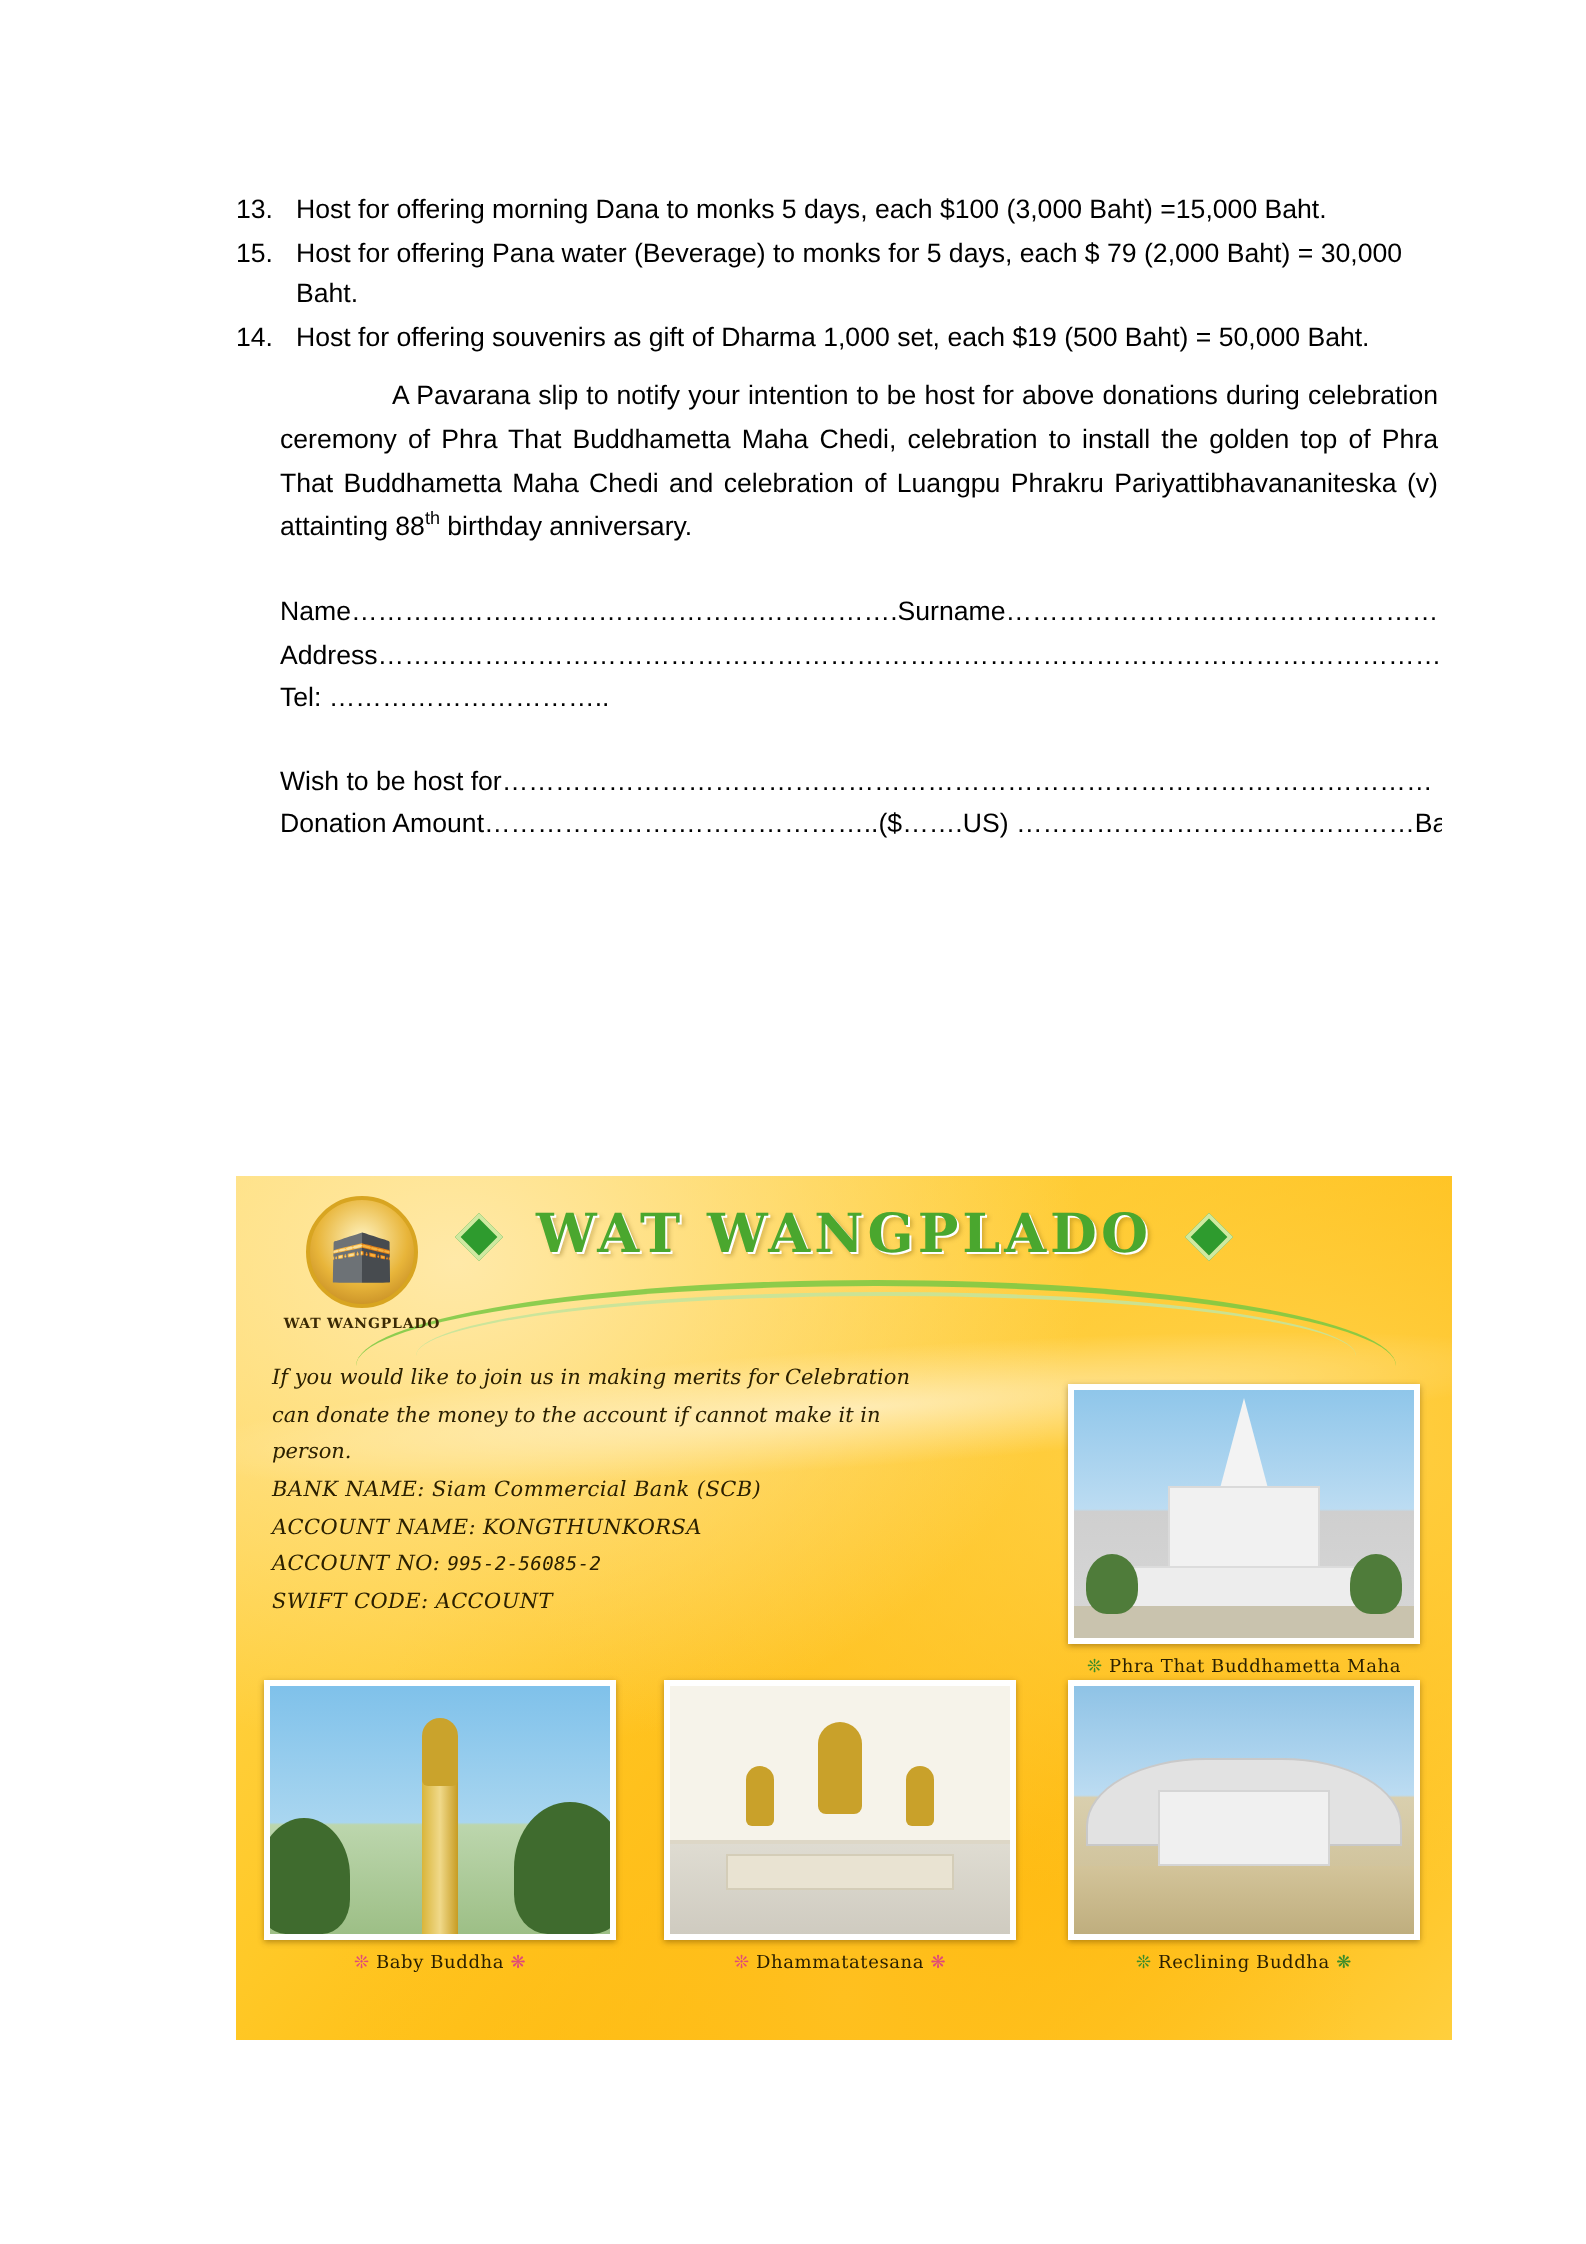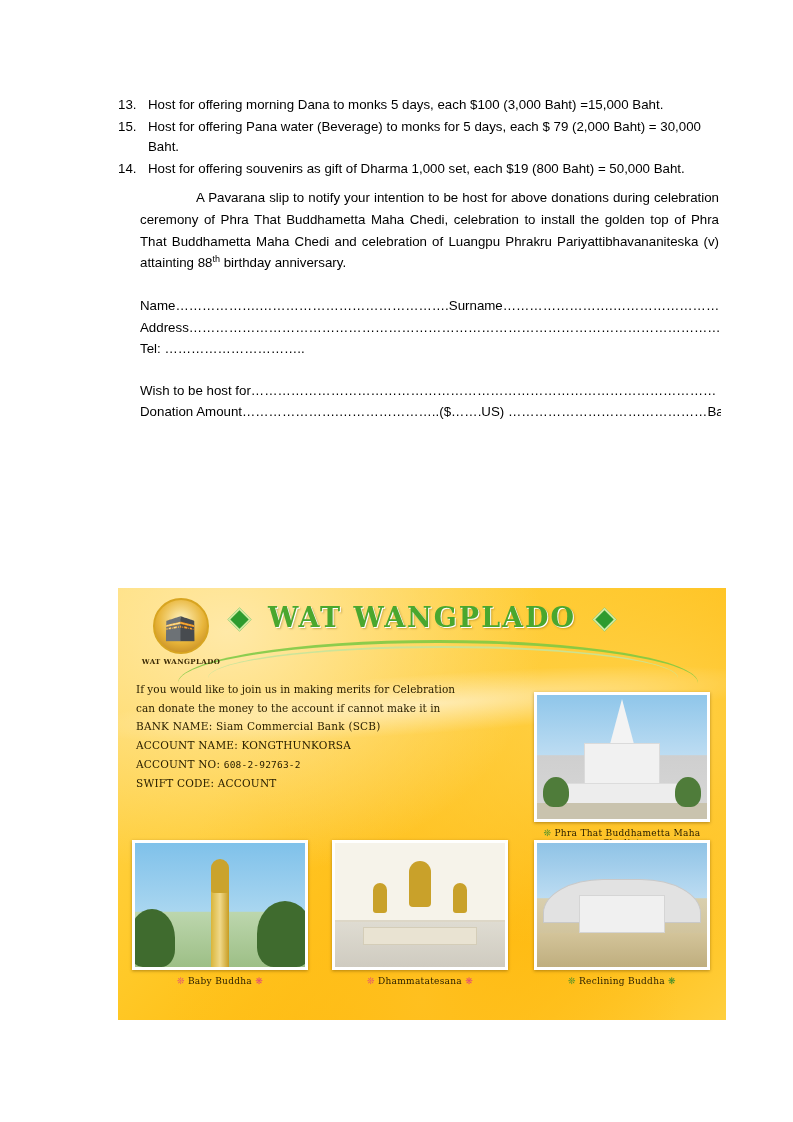--- a/index.html
+++ b/index.html
@@ -178,21 +178,21 @@
 
   .poster-text {
     position: absolute;
     left: 18px; top: 92px;
     width: 350px;
     font-family: "DejaVu Serif", serif;
     font-size: 10.5px;
     line-height: 1.78;
     color: #2b2000;
   }
-  .poster-text .t-line { white-space: normal; }
+  .poster-text .t-line { white-space: normal; font-style: italic; }
   .poster-text .bank { letter-spacing: 0.2px; }
   .poster-text .acctno { font-family: "DejaVu Sans Mono", monospace; font-size: 9.5px; }
 
   .photo {
     position: absolute;
     background: #e8e8e8;
     border: 3px solid #ffffff;
     box-shadow: 0 1px 3px rgba(90,60,0,0.45);
     box-sizing: border-box;
     overflow: hidden;
@@ -319,21 +319,21 @@
     <li>
       <span class="num">13.</span>
       <span class="txt">Host for offering morning Dana to monks 5 days, each $100 (3,000 Baht) =15,000 Baht.</span>
     </li>
     <li>
       <span class="num">15.</span>
       <span class="txt">Host for offering Pana water (Beverage) to monks for 5 days, each $ 79 (2,000 Baht) = 30,000 Baht.</span>
     </li>
     <li>
       <span class="num">14.</span>
-      <span class="txt">Host for offering souvenirs as gift of Dharma 1,000 set, each $19 (800 Baht) = 50,000 Baht.</span>
+      <span class="txt">Host for offering souvenirs as gift of Dharma 1,000 set, each $19 (500 Baht) = 50,000 Baht.</span>
     </li>
   </ol>
 
   <p class="para"><span>A Pavarana slip to notify your intention to be host for above donations during celebration ceremony of Phra That Buddhametta Maha Chedi, celebration to install the golden top of Phra That Buddhametta Maha Chedi and celebration of Luangpu Phrakru Pariyattibhavananiteska (v) attainting 88</span><sup>th</sup><span> birthday anniversary.</span></p>
 
   <div class="fields">
     <div class="row">Name……………….…………………………………….Surname…………………….……………………….</div>
     <div class="row">Address………………………………………………………………………………………………………………..</div>
     <div class="row">Tel: …………………………..</div>
   </div>
@@ -357,31 +357,32 @@
 
     <div class="poster-title-bar">
       <span class="diamond"></span>
       <span class="poster-title">WAT WANGPLADO</span>
       <span class="diamond"></span>
     </div>
 
     <div class="poster-text">
       <div class="t-line">If you would like to join us in making merits for Celebration</div>
       <div class="t-line">can donate the money to the account if cannot make it in</div>
+      <div class="t-line">person.</div>
       <div class="t-line bank">
         <span>BANK NAME:</span>
         <span>Siam Commercial Bank (SCB)</span>
       </div>
       <div class="t-line bank">
         <span>ACCOUNT NAME:</span>
         <span>KONGTHUNKORSA</span>
       </div>
       <div class="t-line bank">
         <span>ACCOUNT NO:</span>
-        <span class="acctno">608-2-92763-2</span>
+        <span class="acctno">995-2-56085-2</span>
       </div>
       <div class="t-line bank">
         <span>SWIFT CODE:</span>
         <span>ACCOUNT</span>
       </div>
     </div>
 
     <div class="photo ph-chedi">
       <div class="chedi-spire"></div>
       <div class="chedi-body"></div>

